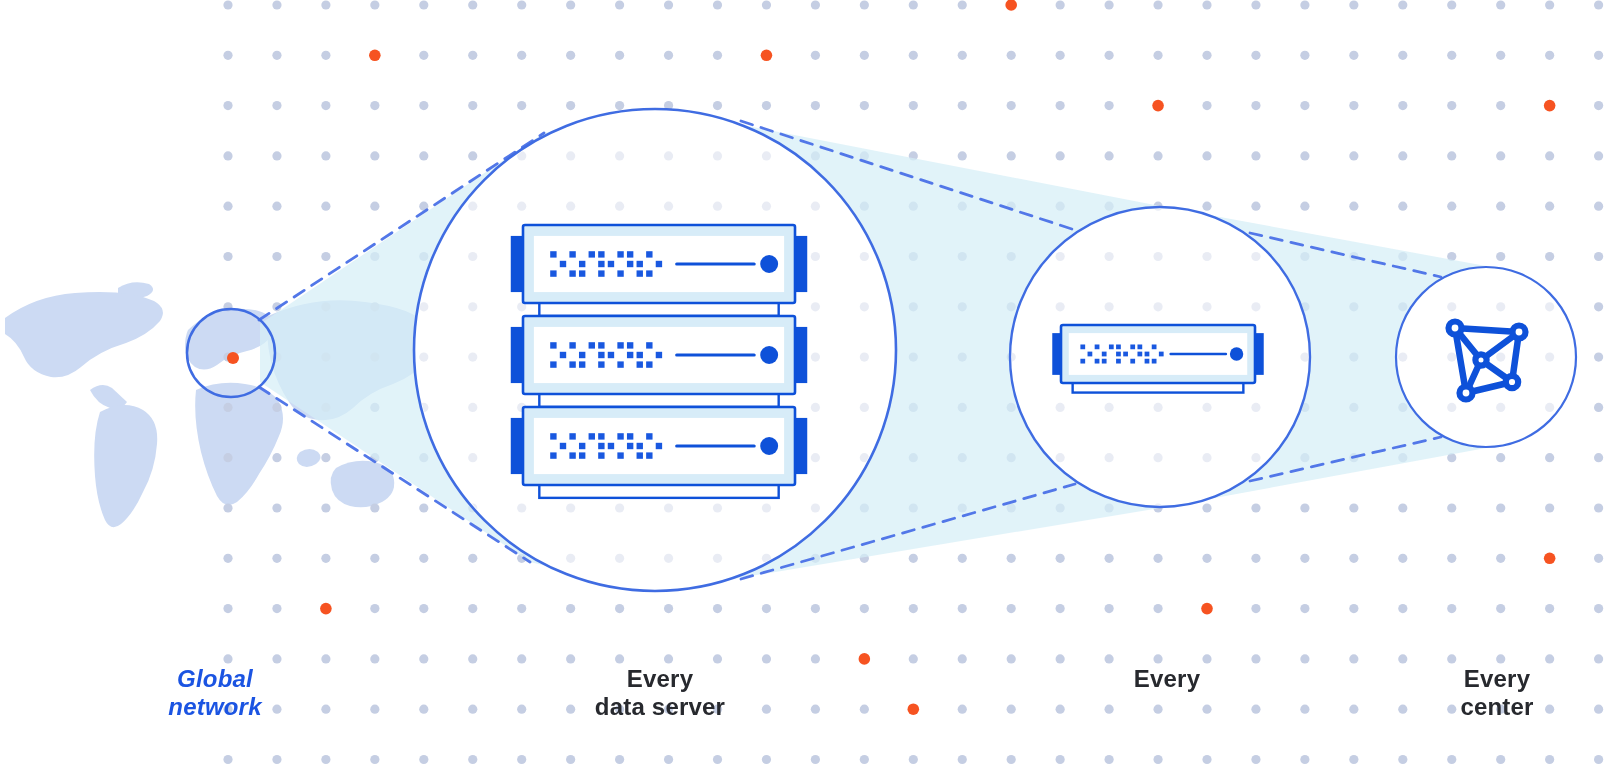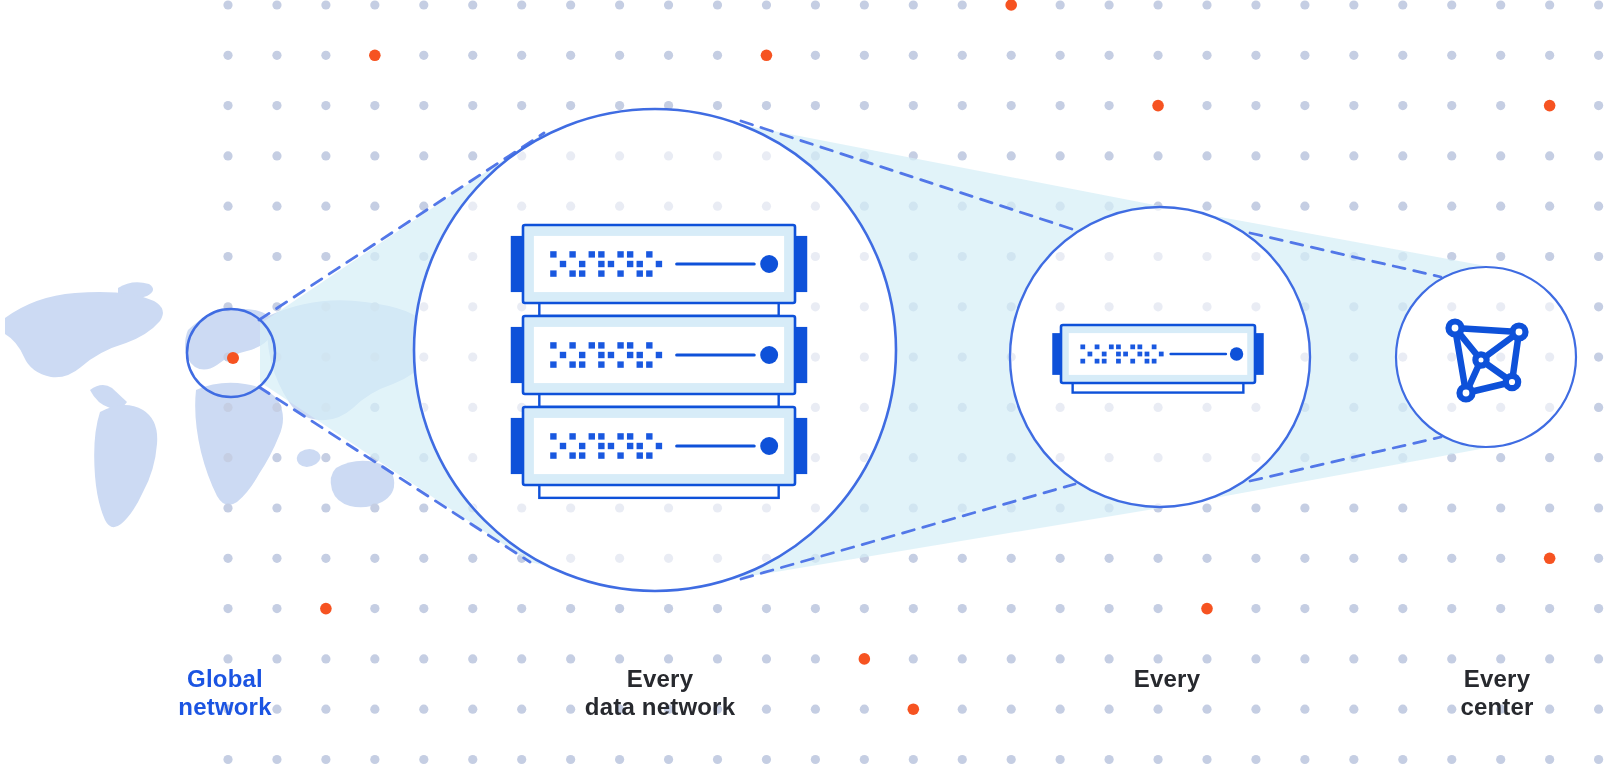--- a/index.html
+++ b/index.html
@@ -17,21 +17,21 @@
     width:240px;
     margin-left:-120px;
     text-align:center;
     font-size:24px;
     font-weight:700;
     line-height:28px;
     letter-spacing:0.2px;
     color:var(--text-dark,#27292e);
   }
   .caption--accent{color:var(--label-blue,#1b54e2);}
-  .cap-0{left:225px;}
+  .cap-0{left:215px;font-style:italic;}
   .cap-1{left:660px;}
   .cap-2{left:1167px;}
   .cap-3{left:1497px;}
 </style>
 </head>
 <body>
 
 <div class="stage">
   <svg id="scene" width="1620" height="782" viewBox="0 0 1620 782">
       <g>
@@ -2078,21 +2078,21 @@
         <circle cx="1481" cy="360" r="5.6" fill="#ffffff" stroke="#0e51d9" stroke-width="6.2"></circle>
       </g>
     </svg>
 
   <div class="caption caption--accent cap-0">
     <div>Global</div>
     <div>network</div>
   </div>
   <div class="caption cap-1">
     <div>Every</div>
-    <div>data network</div>
+    <div>data server</div>
   </div>
   <div class="caption cap-2">
     <div>Every</div>
   </div>
   <div class="caption cap-3">
     <div>Every</div>
     <div>center</div>
   </div>
 </div>
 

